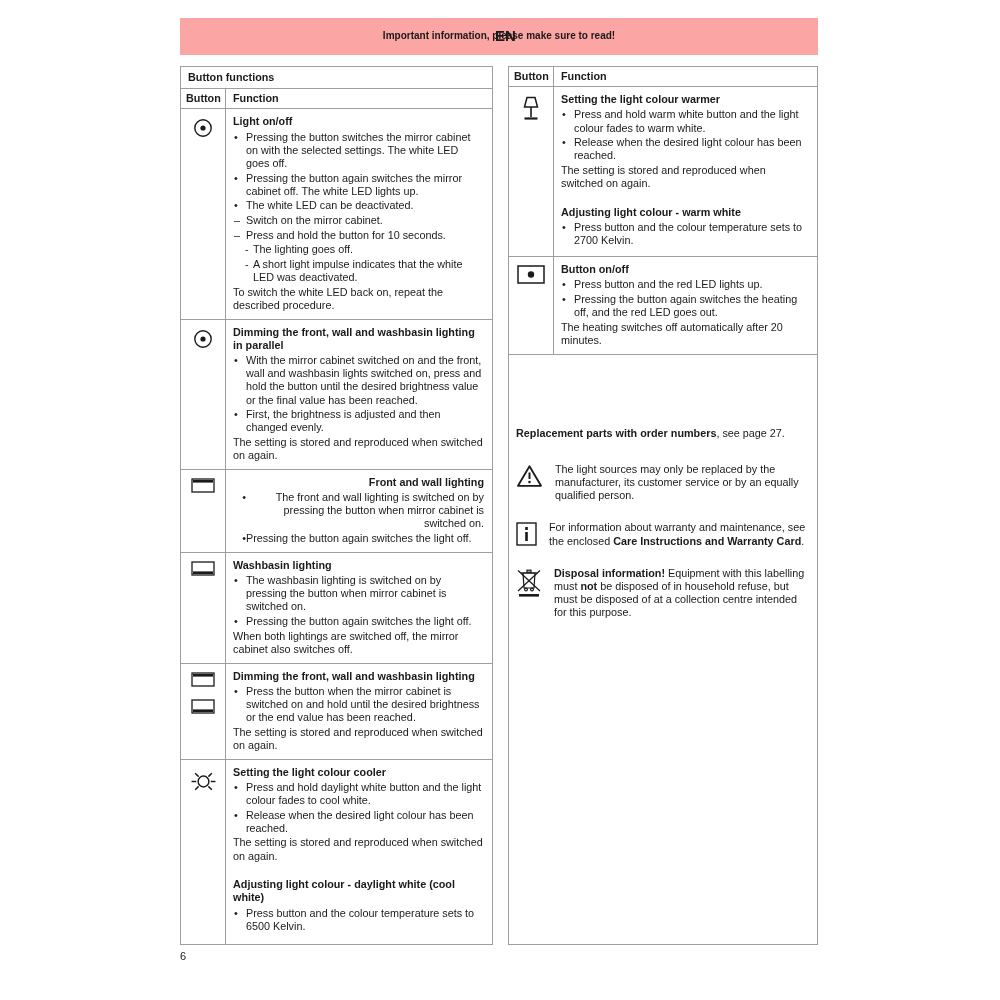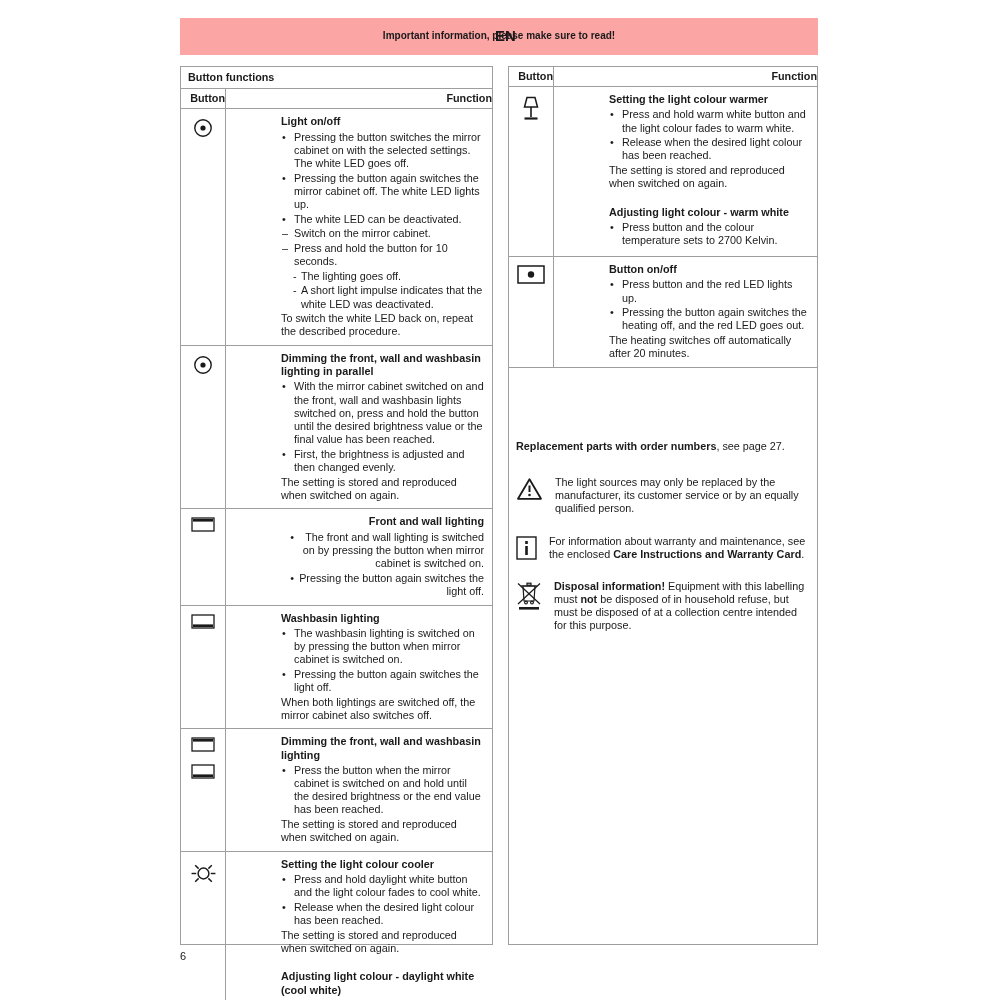--- a/index.html
+++ b/index.html
@@ -7,26 +7,26 @@
         font-family:"Liberation Sans",sans-serif;font-size:10.8px;line-height:1.22;color:#1a1a1a;overflow:hidden;}
   .header-bar{position:absolute;left:180px;top:18px;width:638px;height:37px;background:#fca5a5;
               display:flex;align-items:center;justify-content:center;}
   .lang-code{font-size:15px;font-weight:bold;margin-left:13px;}
   .header-title{position:absolute;left:0;right:0;text-align:center;font-weight:bold;font-size:10px;}
   .box{position:absolute;top:66px;background:#fff;border:1px solid #9e9e9e;box-sizing:border-box;
        display:flex;flex-direction:column;}
   .box.left{left:180px;width:313px;height:879px;}
   .box.right{left:508px;width:310px;height:879px;}
   .table-title{font-weight:bold;padding:4px 7px;border-bottom:1px solid #9e9e9e;flex:none;}
-  .thead{display:flex;border-bottom:1px solid #9e9e9e;font-weight:bold;flex:none;text-align:right;}
+  .thead{display:flex;border-bottom:1px solid #9e9e9e;font-weight:bold;flex:none;}
   .thead .bc{width:45px;flex:none;border-right:1px solid #9e9e9e;padding:3px 0 3px 5px;box-sizing:border-box;}
   .thead .fc{flex:1;padding:3px 0 3px 7px;}
   .rows{display:flex;flex-direction:column;flex:none;}
   .box.left .rows{flex:1;}
-  .trow{display:flex;border-bottom:1px solid #9e9e9e;box-sizing:border-box;gap:48px;}
+  .trow{display:flex;border-bottom:1px solid #9e9e9e;box-sizing:border-box;}
   .box.left .trow:last-child{border-bottom:none;flex:1;}
   #left-rows .trow:nth-child(1){min-height:205px;}
   #left-rows .trow:nth-child(2){min-height:142px;}
   #left-rows .trow:nth-child(3){min-height:62px;text-align:right;}
   #left-rows .trow:nth-child(4){min-height:93px;}
   #left-rows .trow:nth-child(5){min-height:89px;}
   #right-rows .trow:nth-child(1){min-height:170px;}
   #right-rows .trow:nth-child(2){min-height:94px;}
   .cell-btn{width:45px;flex:none;border-right:1px solid #9e9e9e;box-sizing:border-box;
             display:flex;flex-direction:column;align-items:center;padding-top:8px;gap:12px;}

